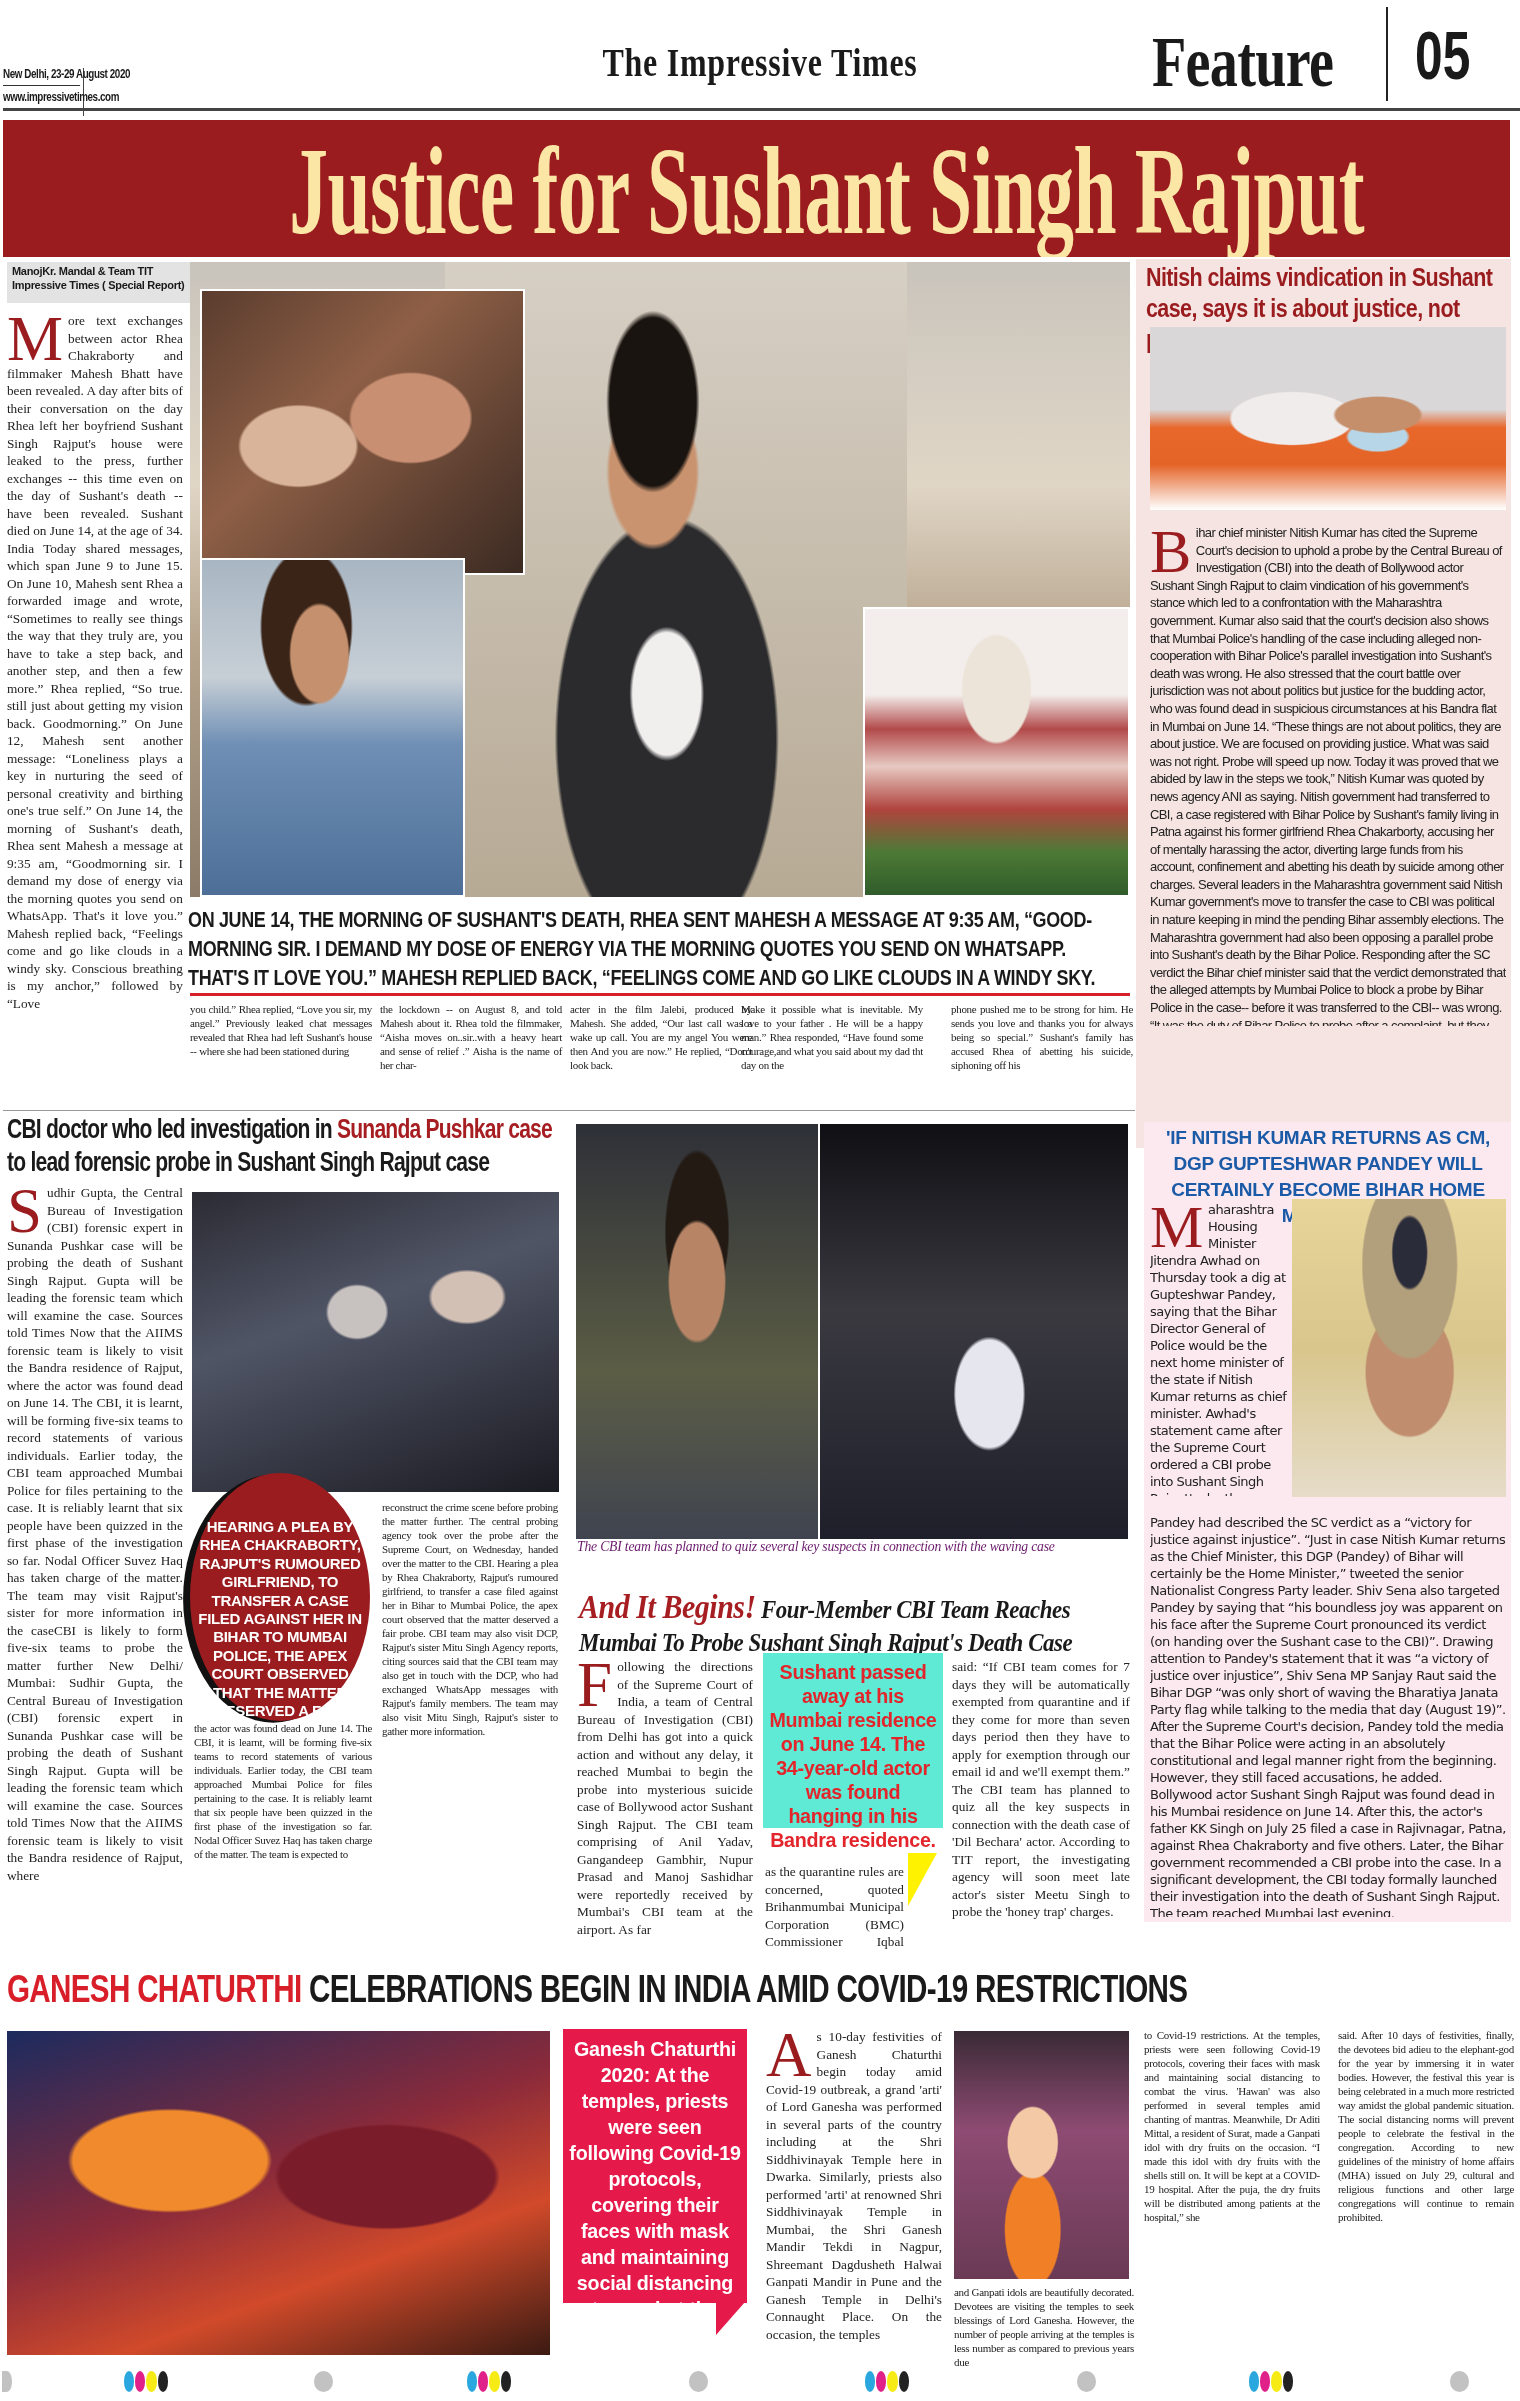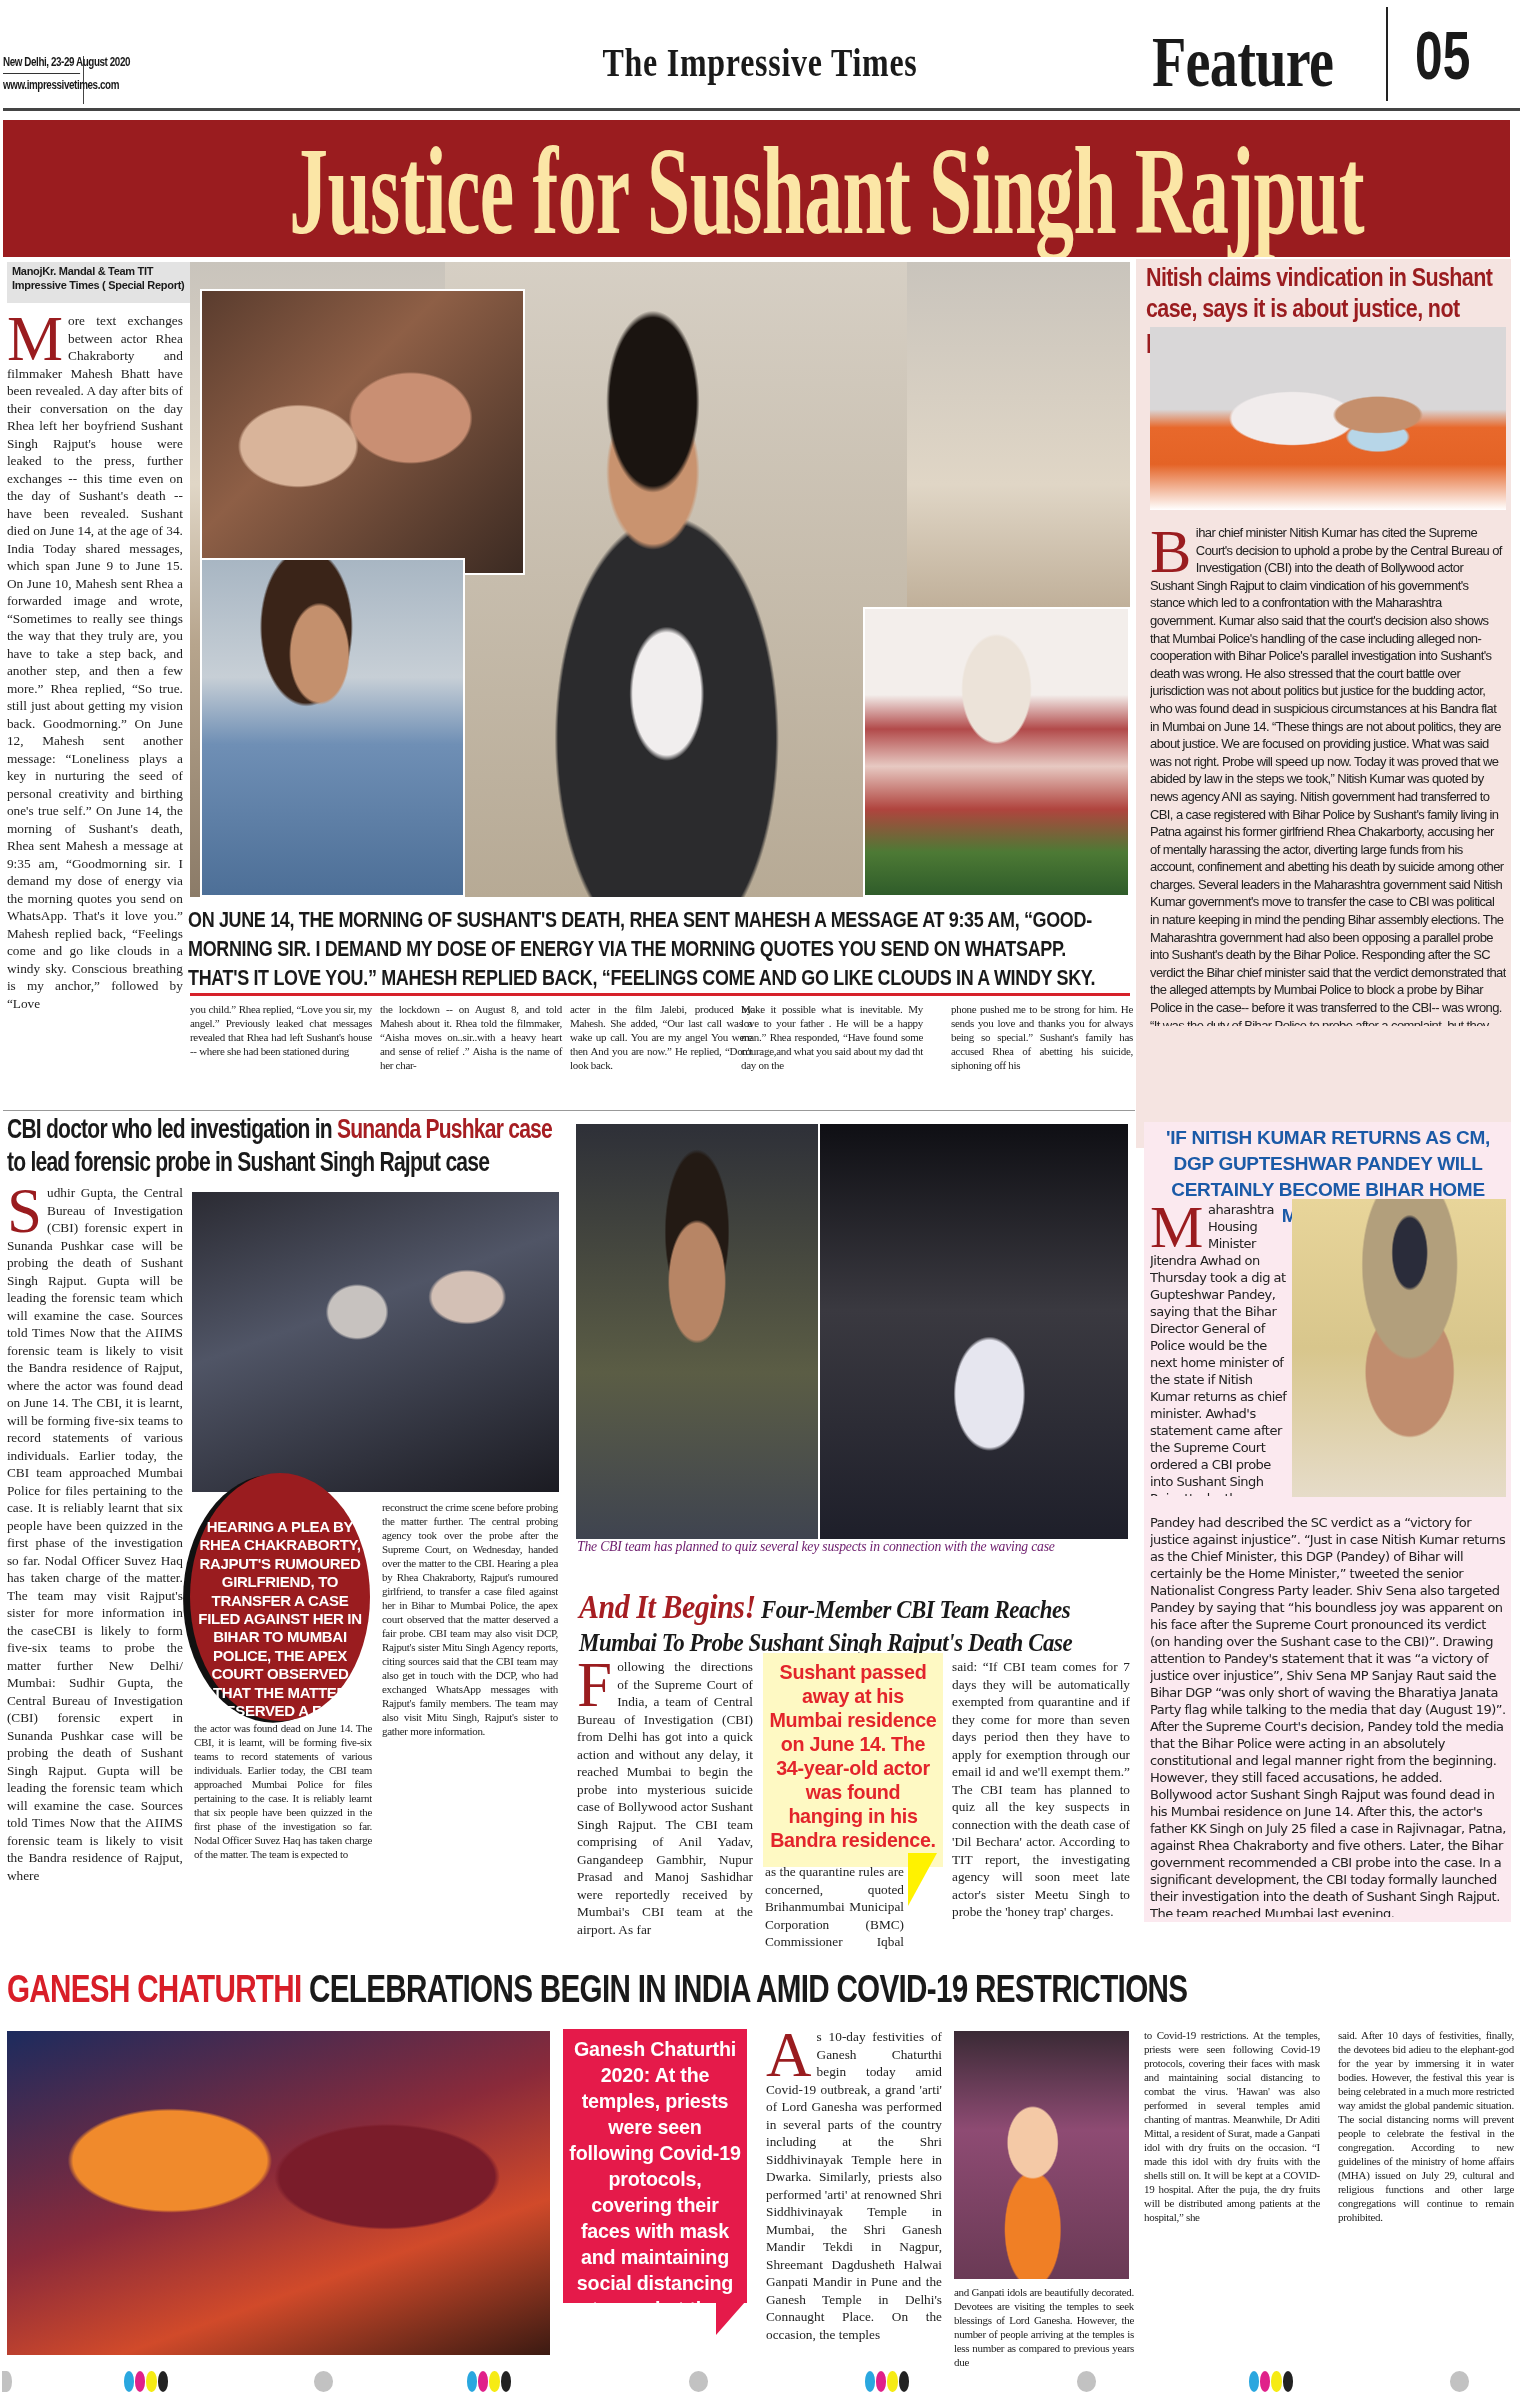--- a/index.html
+++ b/index.html
@@ -2,21 +2,21 @@
 <html style="font-size:13.7px"><head>
 <meta charset="utf-8">
 <style>
   * { box-sizing: border-box; margin: 0; padding: 0; }
   html, body { width: 1520px; height: 2401px; background: #ffffff; overflow: hidden; }
   body { position: relative; font-family: "Liberation Serif", "DejaVu Serif", serif; color: #1a1a1a; }
 
   .abs { position: absolute; }
   .mast-date { font: bold 12px/1 "Liberation Sans Narrow", "Liberation Sans", sans-serif; letter-spacing: -0.5px; transform: scaleX(0.82); transform-origin: left; white-space: nowrap; padding-bottom: 5.1px; border-bottom: 1.7px solid #333; width: 94px; }
   .mast-url { font: bold 12px/1 "Liberation Sans", sans-serif; letter-spacing: -0.5px; transform: scaleX(0.82); transform-origin: left; white-space: nowrap; margin-top: 5.1px; }
-  .mast-left-box { left: 3.4px; top: 56px; width: 81px; height: 48px; border-right: 1.3px solid #444; }
+  .mast-left-box { left: 3.4px; top: 68px; width: 81px; height: 48px; border-right: 1.3px solid #444; }
   .mast-title { left: 0; width: 1520px; top: 43px; text-align: center; font: bold 39px/1 "Liberation Serif", serif; letter-spacing: 0.9px; transform: scaleX(0.82); }
   .mast-section { left: 1152px; top: 26px; font: bold 72px/1 "Liberation Serif", serif; transform: scaleX(0.78); transform-origin: left; letter-spacing: -0.9px; }
   .mast-divider { left: 1386px; top: 6.9px; width: 1.7px; height: 94px; background: #222; }
   .mast-page { left: 1415px; top: 21.4px; font: bold 69px/1 "Liberation Sans", sans-serif; transform: scaleX(0.72); transform-origin: left; }
   .mast-rule { left: 3.4px; top: 108px; width: 1517px; height: 2.6px; background: #444; }
 
   
   .banner { left: 3.4px; top: 120px; width: 1507px; height: 137px; background: #9a1c1f; overflow: hidden; }
   .banner-text { position: absolute; left: 0; top: 8.6px; width: 1507px; text-align: center; color: #fbe6a6; font: bold 125px/1 "Liberation Serif", serif; transform: scaleX(0.62); transform-origin: center; white-space: nowrap; letter-spacing: -0.9px; }
 
@@ -57,21 +57,21 @@
 
   
   .cbi-head { left: 6.9px; top: 1113px; width: 565px; font: bold 27px/33px "Liberation Sans", sans-serif; letter-spacing: -1px; transform: scaleX(0.78); transform-origin: left; width: 728px; }
   .red { color: #a61e22; }
   .oval { left: 190px; top: 1473px; width: 180px; height: 248px; border-radius: 50%; background: #9a1c1f; box-shadow: -6.9px 1.7px 0 #111; color: #fff; text-align: center; font: bold 15px/18.4px "Liberation Sans", sans-serif; padding: 45px 6.9px 0; letter-spacing: -0.3px; }
 
   
   .caption-cbi { left: 577px; top: 1540px; width: 548px; color: #6b1a6b; font: italic 13.7px/1 "Liberation Serif", serif; white-space: nowrap; letter-spacing: -0.2px; }
   .begins-head { left: 579px; top: 1590px; width: 548px; font: italic bold 26px/33px "Liberation Serif", serif; letter-spacing: -0.5px; transform: scaleX(0.88); transform-origin: left; width: 625px; }
   .begins-red { color: #a61e22; font-size: 34px; }
-  .yellow-box { left: 763px; top: 1653px; width: 180px; height: 214px; background: #fef9c3; color: #e3242b; text-align: center; font: bold 19.7px/24px "Liberation Sans", sans-serif; padding: 6.9px 5.1px; letter-spacing: -0.3px; }
+  .yellow-box { left: 763px; top: 1653px; width: 180px; height: 175px; background: #5eead4; color: #e3242b; text-align: center; font: bold 19.7px/24px "Liberation Sans", sans-serif; padding: 6.9px 5.1px; letter-spacing: -0.3px; }
   .yellow-tail { left: 908px; top: 1853px; width: 0; height: 0; border-left: 29px solid #fff200; border-bottom: 53px solid transparent; }
 
   
   .dgp-box { left: 1144px; top: 1122px; width: 367px; height: 800px; background: #fbe9ef; }
   .dgp-head { left: 1148px; top: 1125px; width: 360px; text-align: center; color: #1b5aa7; font: bold 19px/26px "Liberation Sans", sans-serif; letter-spacing: -0.3px; }
   .dgp-text { font: 13px/17px "DejaVu Sans", sans-serif; letter-spacing: -0.5px; color: #222; }
   .dgp-text .dropcap { font: 60px/48px "Liberation Serif", serif; }
 
   
   .ganesh-head { left: 6.9px; top: 1970px; width: 1507px; font: bold 38px/1 "Liberation Sans", sans-serif; letter-spacing: -0.9px; transform: scaleX(0.78); transform-origin: left; width: 1936px; white-space: nowrap; }

